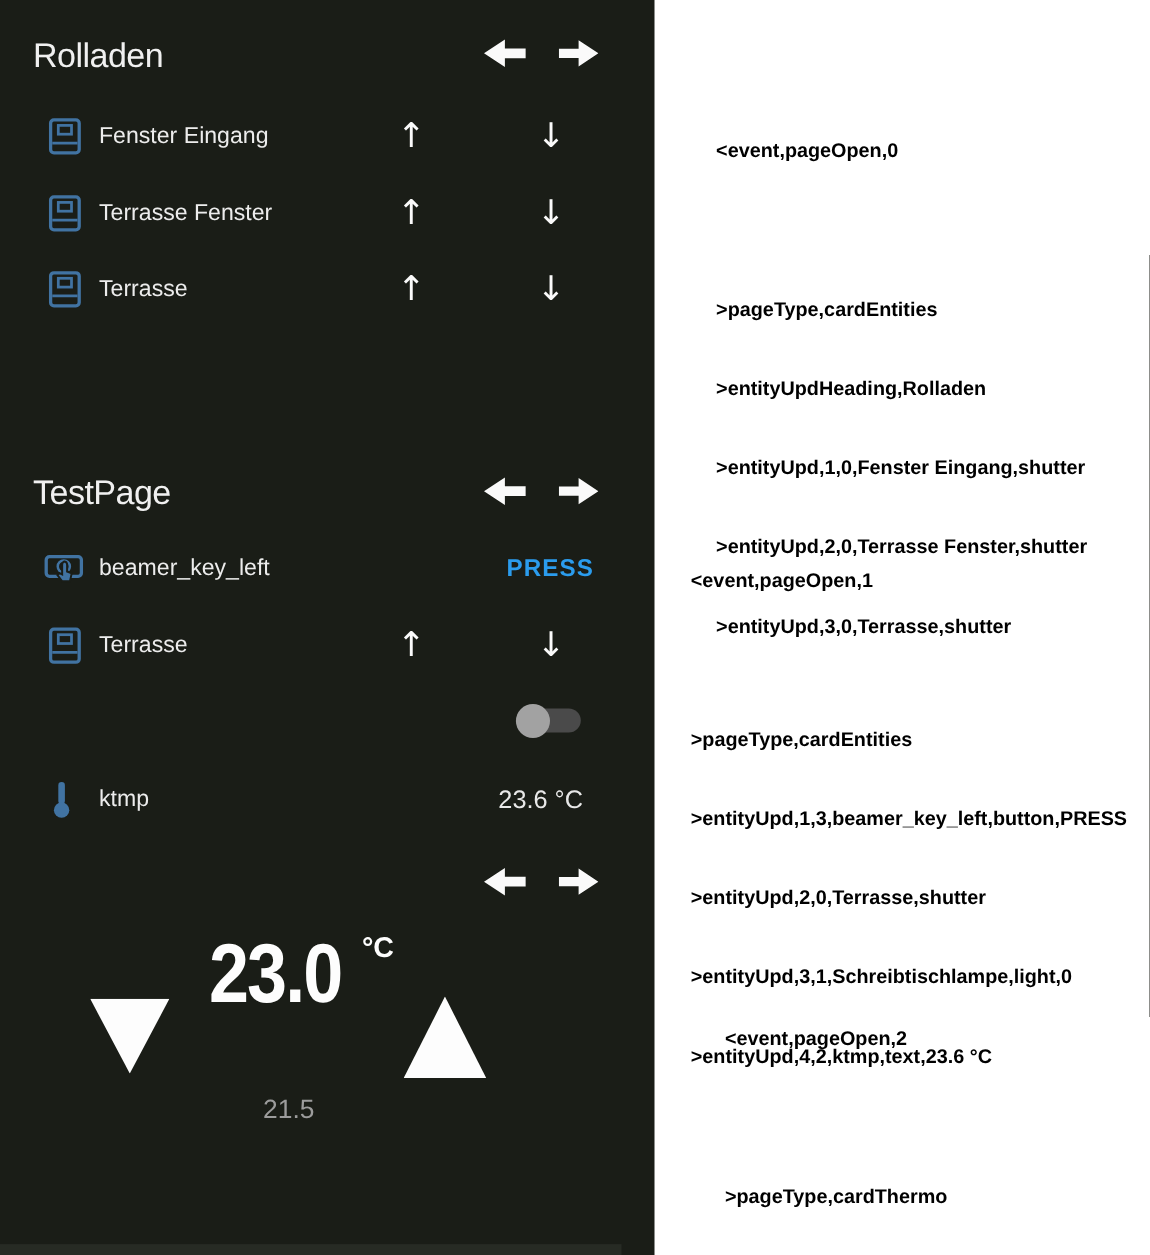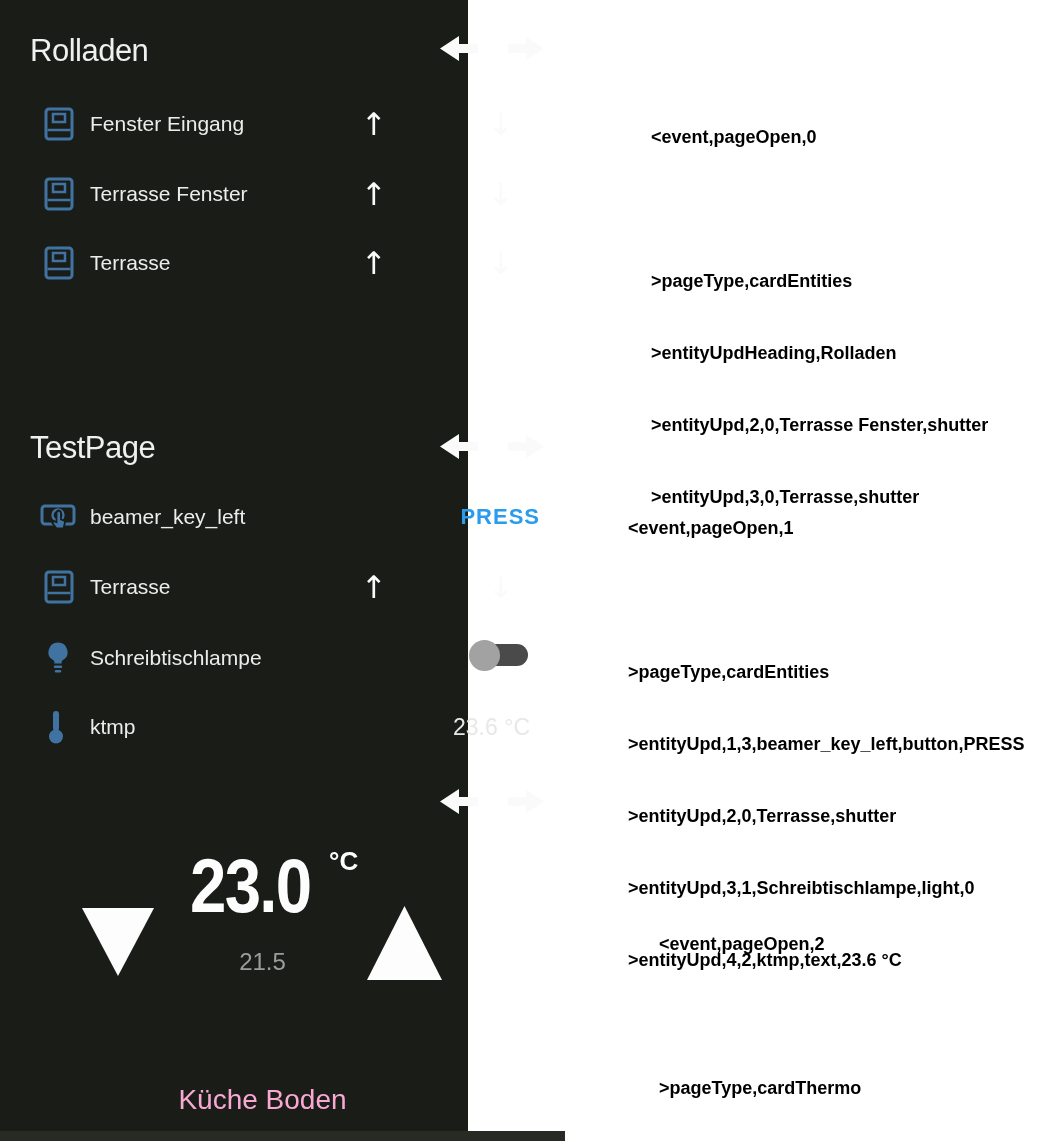--- a/index.html
+++ b/index.html
@@ -1,20 +1,20 @@
 <!DOCTYPE html>
 <html><head>
 <meta charset="utf-8">
 <style>
   * { margin:0; padding:0; box-sizing:border-box; }
   html,body { width:1045px; height:1141px; }
   body { position:relative; background:#ffffff; font-family:"Liberation Sans",sans-serif; overflow:hidden; }
 
   
-  .panel { position:absolute; left:0; top:0; width:468px; height:1141px; background:#1a1d17; }
+  .panel { position:absolute; left:0; top:0; width:595px; height:1141px; background:#1a1d17; }
   .panel-bottom-strip { position:absolute; left:0; bottom:0; width:565px; height:10px; background:#272b24; }
 
   .card-title { position:absolute; left:30px; color:#f0f0f0; font-size:31px; font-weight:400; letter-spacing:-0.5px; }
   .nav-btn { position:absolute; width:38px; height:29px; background:none; border:none; padding:0; cursor:pointer; }
   .nav-left  { left:440px; }
   .nav-right { left:507px; }
 
   .row { position:absolute; left:0; width:565px; height:44px;padding-left:32px; }
   .icon { position:absolute; top:50%; transform:translateY(-50%); display:block; }
   .icon-shutter { left:44px; width:30px; height:34px; }
@@ -34,21 +34,21 @@
   .row-value { position:absolute; right:35px; top:50%; transform:translateY(-50%); color:#e8e8e8; font-size:23px; white-space:nowrap; }
 
   .toggle { position:absolute; left:469px; top:639px; width:59px; height:32px; cursor:pointer; }
   .toggle-track { position:absolute; left:6px; top:5px; width:53px; height:22px; border-radius:11px; background:#4a4a4a; }
   .toggle-knob { position:absolute; left:0; top:0.5px; width:31px; height:31px; border-radius:50%; background:#a2a2a2; }
 
   
   .thermo-temp { position:absolute; left:190px; top:848px; color:#fdfdfd; font-size:76px; font-weight:700; line-height:1;
                  letter-spacing:-2px; transform:scaleX(0.86); transform-origin:left top; white-space:nowrap; }
   .thermo-unit { position:absolute; left:329px; top:846px; color:#fdfdfd; font-size:26px; font-weight:700; }
-  .thermo-center { position:absolute; left:0; width:525px; text-align:center; }
+  .thermo-center { position:absolute; left:0; width:525px; text-align:center;margin-top:47px; }
   .thermo-setpoint { top:948px; color:#9c9c9c; font-size:24px; }
   .thermo-state { top:980px; color:#9c9c9c; font-size:24px; }
   .thermo-name { top:1084px; color:#f9a8d4; font-size:28px; }
   .tri-btn { position:absolute; background:none; border:none; padding:0; cursor:pointer; }
   .tri-down { left:82px; top:908px; width:72px; height:68px; }
   .tri-up   { left:367px; top:906px; width:75px; height:74px; }
 
   
   .log { position:absolute; color:#000; font-weight:700; font-size:18px; line-height:24px; white-space:pre;margin-left:38px; }
   .log-line { height:24px; }
@@ -136,28 +136,20 @@
         <rect x="2" y="2" width="26" height="30" rx="3" fill="none" stroke="#4173a2" stroke-width="3"></rect>
         <rect x="9" y="7" width="12" height="8" fill="none" stroke="#4173a2" stroke-width="2.5"></rect>
         <line x1="3.5" y1="23" x2="26.5" y2="23" stroke="#4173a2" stroke-width="2.5"></line>
       </svg>
     <span class="row-label">Terrasse</span>
     <button class="ctl ctl-up">↑</button>
     <button class="ctl-stop"></button>
     <button class="ctl ctl-down">↓</button>
   </div>
 
-  <div class="row" style="top:636px">
-    <svg class="icon icon-bulb" viewBox="0 0 26 34">
-        <path d="M13,1.5 a9.5,9.5 0 0 1 5,17.6 c-1,0.6 -1.4,1.2 -1.4,2.1 v1.3 h-7.2 v-1.3 c0,-0.9 -0.4,-1.5 -1.4,-2.1 A9.5,9.5 0 0 1 13,1.5 z" fill="#4173a2"></path>
-        <rect x="8.8" y="24.5" width="8.4" height="2.6" rx="1.3" fill="#4173a2"></rect>
-        <rect x="9.8" y="29" width="6.4" height="2.4" rx="1.2" fill="#4173a2"></rect>
-      </svg>
-    <span class="row-label">Schreibtischlampe</span>
-  </div>
   <div class="toggle">
     <span class="toggle-track"></span>
     <span class="toggle-knob"></span>
   </div>
 
   <div class="row" style="top:705px">
     <svg class="icon icon-thermo" viewBox="0 0 16 36">
         <rect x="5" y="2" width="6" height="20" rx="3" fill="#4173a2"></rect>
         <circle cx="8" cy="27.5" r="7" fill="#4173a2"></circle>
       </svg>
@@ -194,20 +186,21 @@
   <div class="thermo-center thermo-name">Küche Boden</div>
 
   <div class="panel-bottom-strip"></div>
 </div>
 
 <div class="log log-1">
   <div class="log-line">&lt;event,pageOpen,0</div>
   <div class="log-line"></div>
   <div class="log-line">&gt;pageType,cardEntities</div>
   <div class="log-line">&gt;entityUpdHeading,Rolladen</div>
+  <div class="log-line">&gt;entityUpd,1,0,Fenster Eingang,shutter</div>
   <div class="log-line">&gt;entityUpd,2,0,Terrasse Fenster,shutter</div>
   <div class="log-line">&gt;entityUpd,3,0,Terrasse,shutter</div>
 </div>
 
 <div class="log log-2">
   <div class="log-line">&lt;event,pageOpen,1</div>
   <div class="log-line"></div>
   <div class="log-line">&gt;pageType,cardEntities</div>
   <div class="log-line">&gt;entityUpd,1,3,beamer_key_left,button,PRESS</div>
   <div class="log-line">&gt;entityUpd,2,0,Terrasse,shutter</div>

